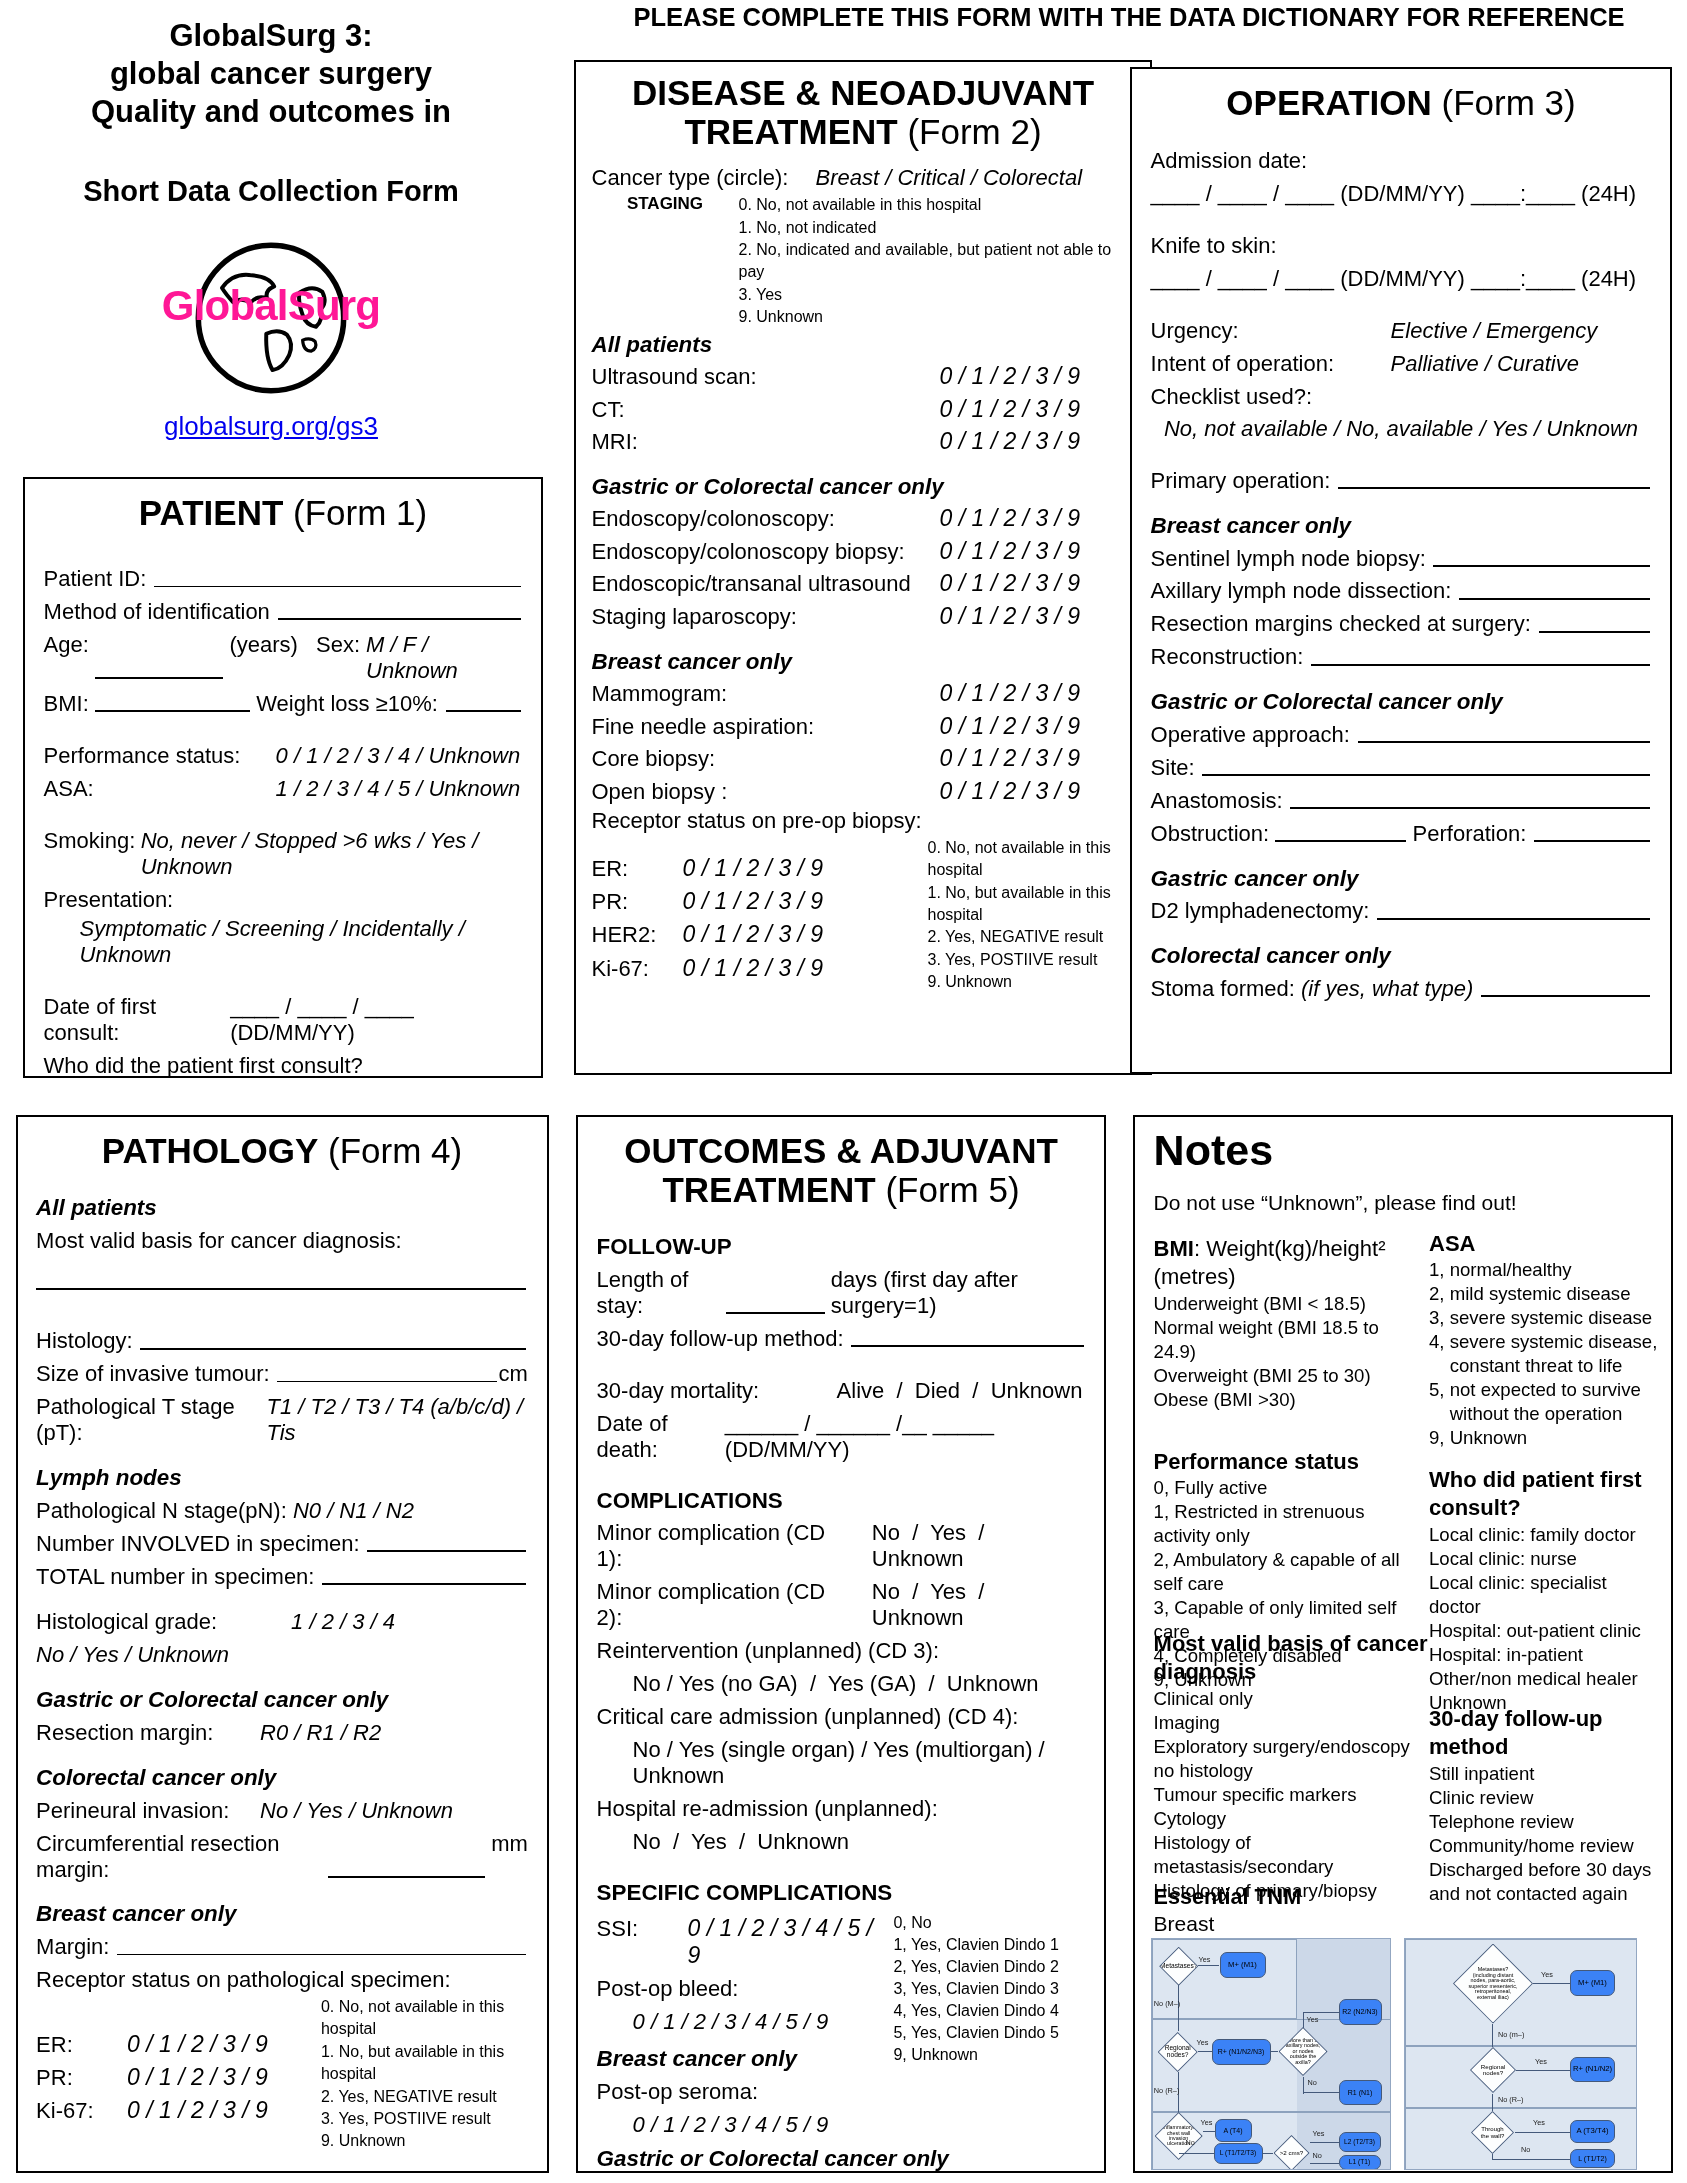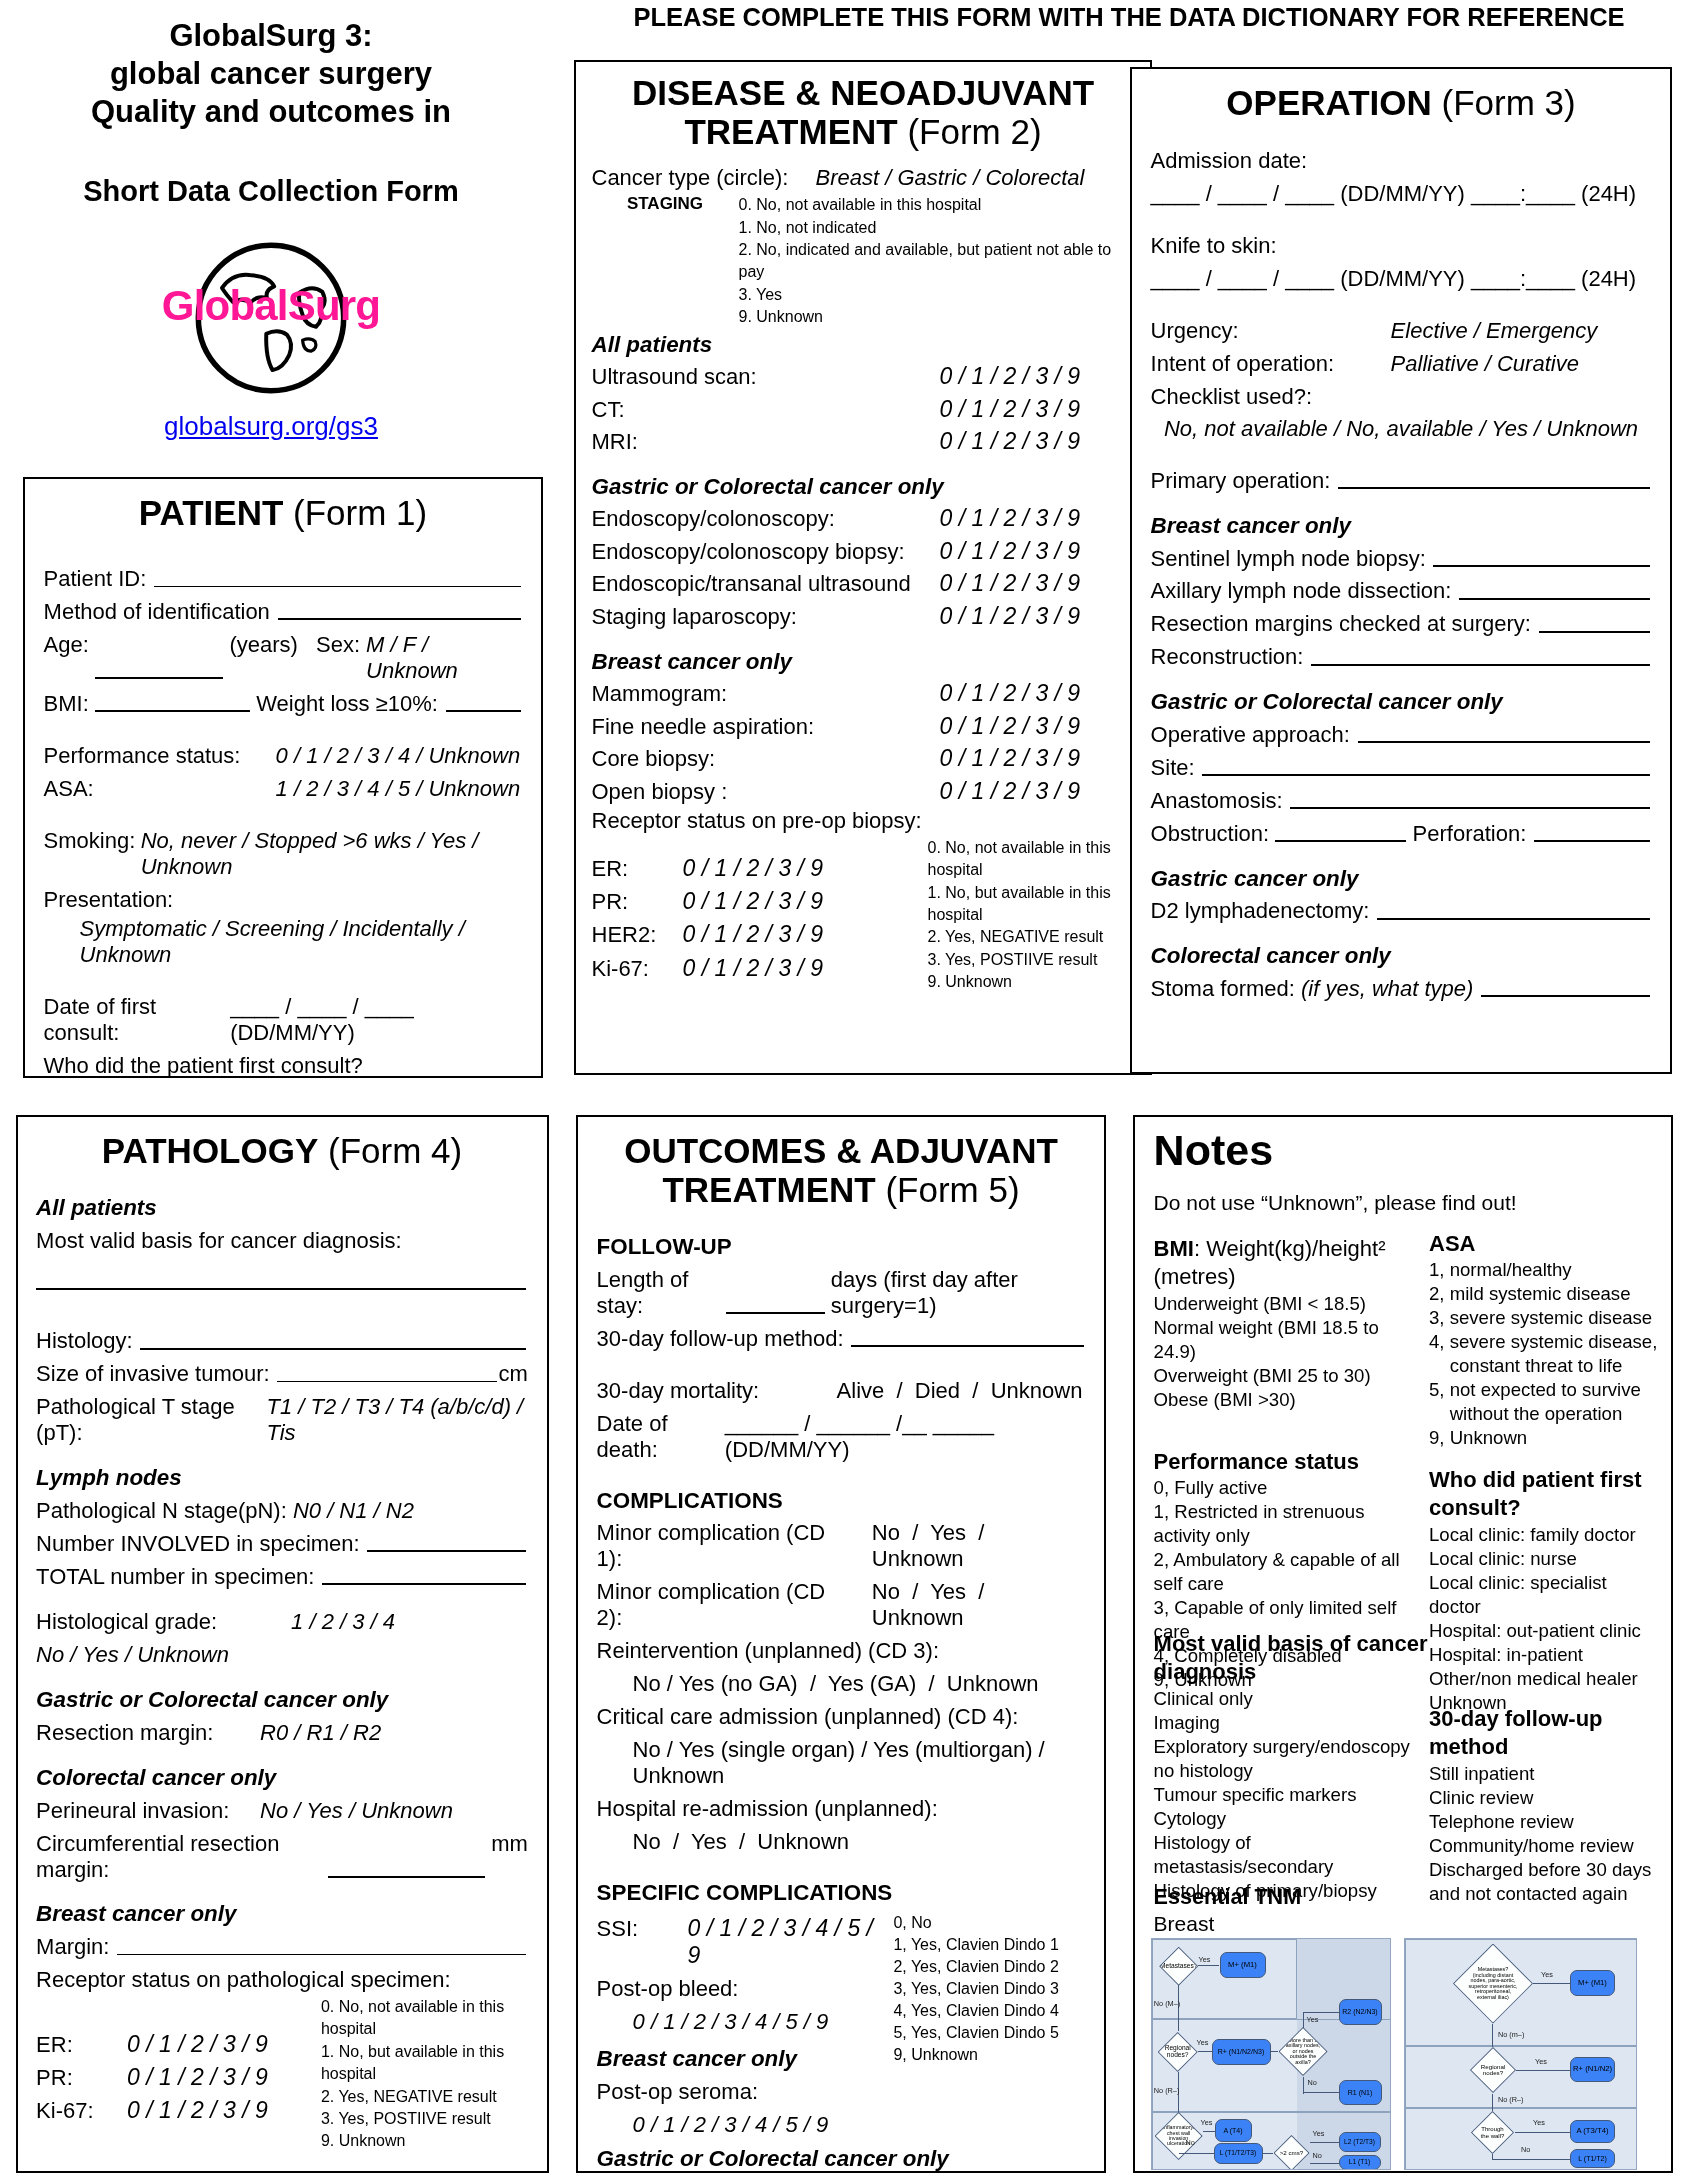--- a/index.html
+++ b/index.html
@@ -152,21 +152,21 @@
     <div class="row">
         <span class="lab">Who did the patient first consult?</span>
       </div>
 
   </section>
 
   <section class="panel" id="panel-disease">
     <h2 class="ptitle"><span class="b">DISEASE &amp; NEOADJUVANT</span><br><span class="b">TREATMENT</span><span> (Form 2)</span></h2>
     <div class="row mt18">
         <span class="lab" style="width:224px">Cancer type (circle):</span>
-        <span class="opt">Breast  /  Gastric  /  Colorectal</span>
+        <span class="opt">Breast  /  Critical  /  Colorectal</span>
       </div>
     <div class="stg">
       <span class="b">STAGING</span>
       <div class="leg">
           <div>0. No, not available in this hospital</div>
           <div>1. No, not indicated</div>
           <div>2. No, indicated and available, but patient not able to pay</div>
           <div>3. Yes</div>
           <div>9. Unknown</div>
         </div>

